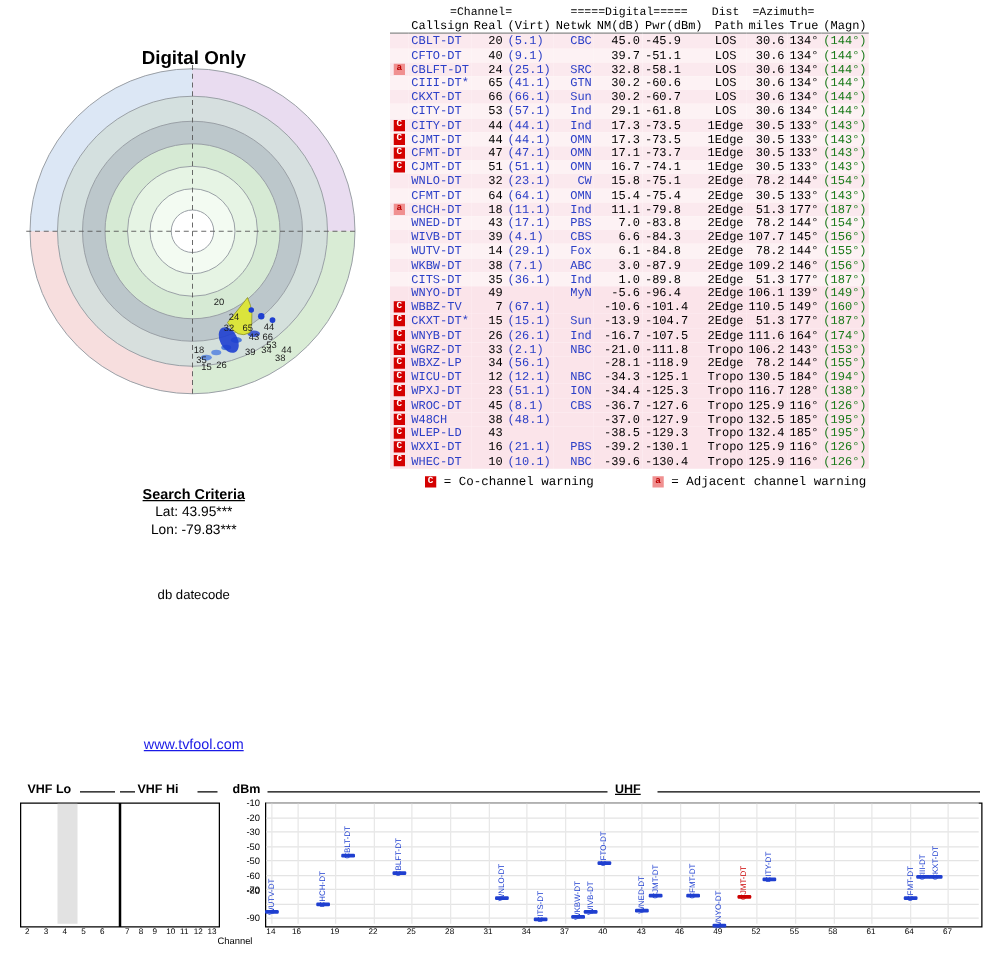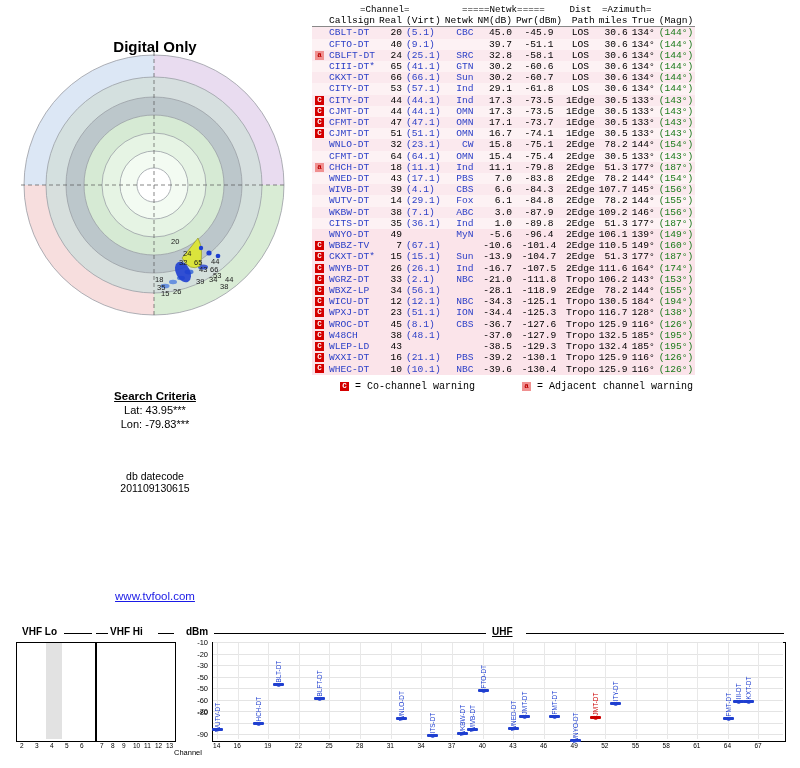--- a/index.html
+++ b/index.html
@@ -22,21 +22,21 @@
   #table{position:absolute;left:312px;top:4px;width:488px;}
   table.tv{border-collapse:collapse;font-family:"Liberation Mono",monospace;font-size:9.6px;}
   table.tv td{padding:0 2px;line-height:11.2px;white-space:pre;}
   .grouphdr td{font-size:9.2px;text-align:center;color:#000;font-weight:normal;}
   .colhdr td{text-align:right;color:#000;border-bottom:1px solid #888;}
   .c-call{color:#2b3fc7;text-align:left;}
   .c-ch{text-align:right;}
   .c-vir{text-align:left;color:#2b3fc7;}
   .c-net{text-align:right;color:#2b3fc7;}
   .c-nm{text-align:right;}
-  .c-pwr{text-align:center;}
+  .c-pwr{text-align:left;}
   .c-path{text-align:center;}
   .c-dist{text-align:right;}
   .c-true{text-align:right;}
   .c-magn{text-align:left;color:#1a7a1a;}
   .warn{width:9px;height:9px;display:inline-block;text-align:center;font-size:7.5px;line-height:9px;color:#fff;font-weight:bold;vertical-align:middle;}
   .w-co{background:#d40000;}
   .w-adj{background:#f09090;color:#b00;}
   .flagcell{width:11px;padding:0;text-align:center;}
   #legend{margin-top:6px;font-family:"Liberation Mono",monospace;font-size:10px;display:flex;gap:47px;padding-left:28px;}
   #legend span.lg{display:inline-block;vertical-align:middle;}
@@ -139,35 +139,34 @@
     </g>
   </svg>
 
   <div id="crit">
     <div class="hdr">Search Criteria</div>
     <div class="ln">Lat: 43.95***</div>
     <div class="ln">Lon: -79.83***</div>
   </div>
   <div id="datecode">
     <div>db datecode</div>
-    <div>201109130615</div>
   </div>
 </div>
 
 <div id="link">
   <a href="#">www.tvfool.com</a>
 </div>
 
 <div id="table">
   <table class="tv">
     <tbody id="tbody">
         <tr class="grouphdr">
           <td colspan="1"></td>
           <td colspan="3">=Channel=</td>
-          <td colspan="3">=====Netwk=====</td>
+          <td colspan="3">=====Digital=====</td>
           <td colspan="1">Dist</td>
           <td colspan="2">=Azimuth=</td>
         </tr>
         <tr class="colhdr">
           <td class="flagcell"></td>
           <td>Callsign</td>
           <td>Real</td>
           <td>(Virt)</td>
           <td>Netwk</td>
           <td>NM(dB)</td>

